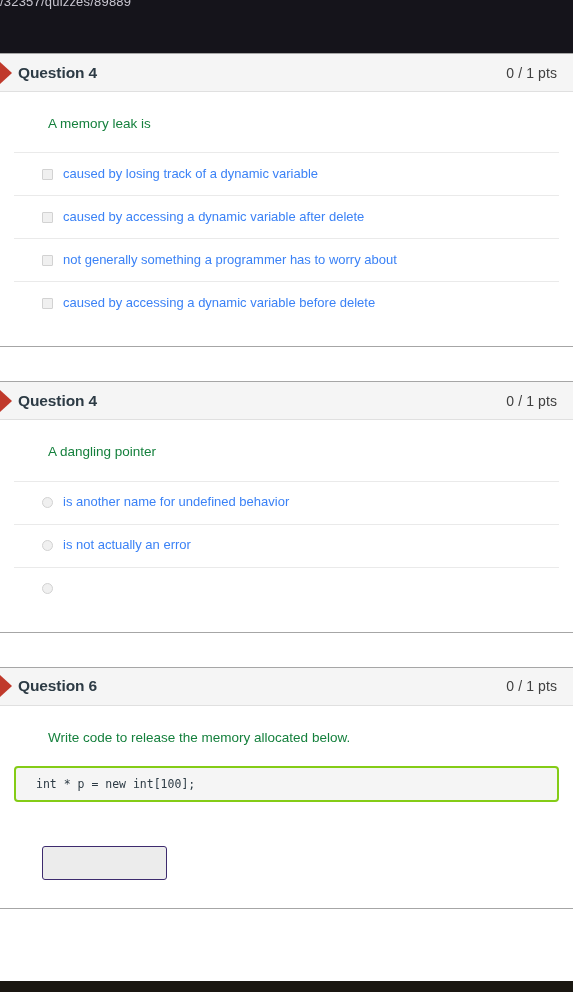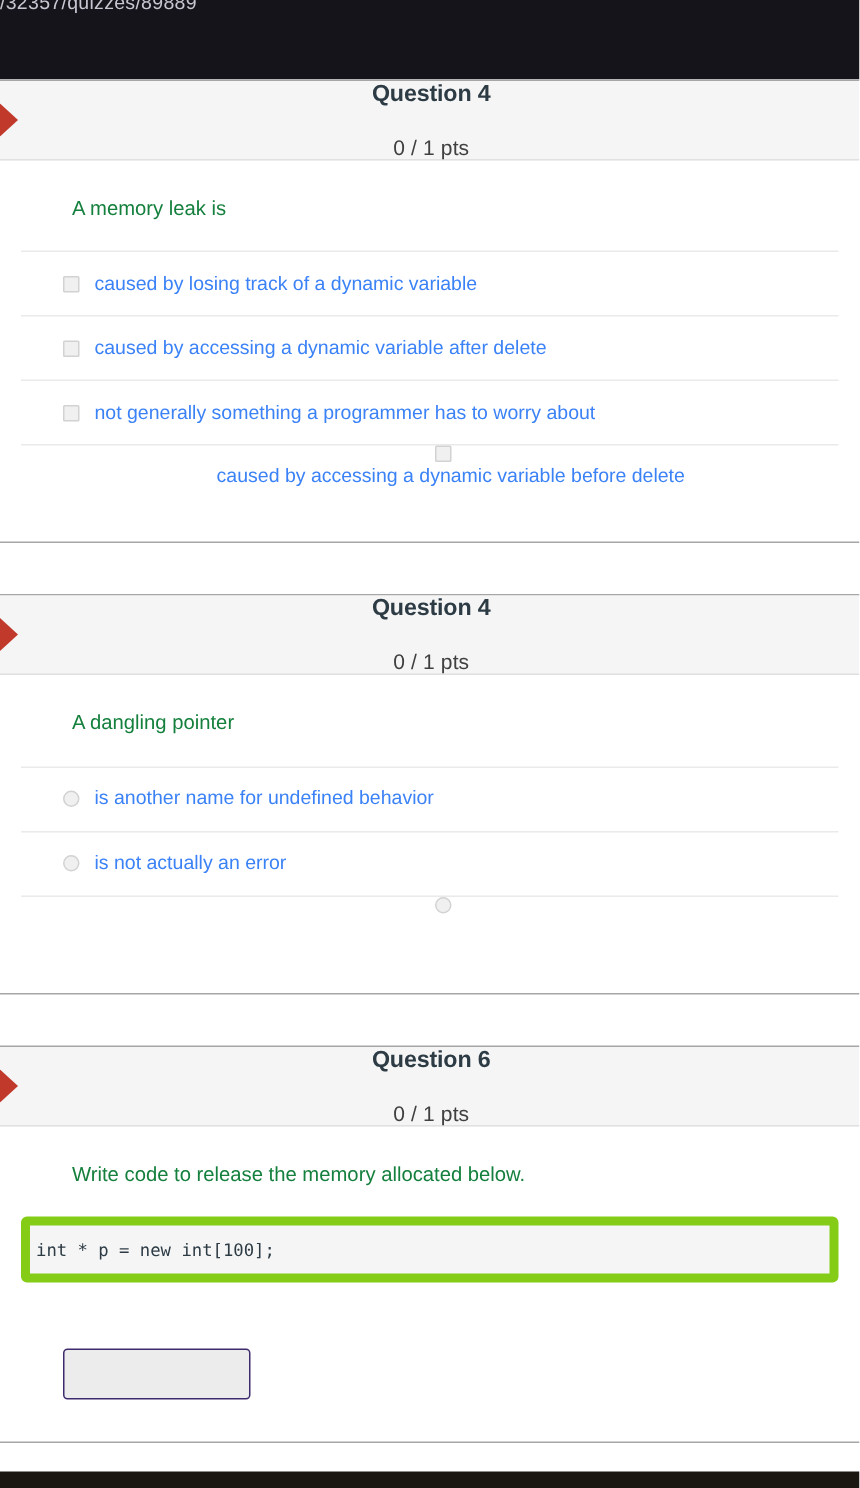--- a/index.html
+++ b/index.html
@@ -48,28 +48,27 @@
     border-bottom: 1px solid #a6a6a6;
     position: relative;
   }
   .question-spacer {
     height: 34px;
     background: #ffffff;
   }
 
   .question-header {
     position: relative;
-    height: 53px;
+    height: 38px;
     background: #f5f5f5;
     border-bottom: 1px solid #e0e0e0;
     display: flex;
     align-items: center;
     justify-content: space-between;
     padding: 0 16px 0 18px;
-    flex-direction: column;
   }
   .flag-arrow {
     position: absolute;
     left: -12px;
     top: 50%;
     transform: translateY(-50%);
     width: 24px;
     height: 22px;
     display: block;
   }
@@ -102,21 +101,20 @@
   }
   .answer-row {
     display: flex;
     align-items: center;
     min-height: 43px;
     border-top: 1px solid #eaeaea;
     padding-left: 28px;
   }
   .answer-row:last-child {
     border-bottom: none;
-    flex-direction: column;
   }
   .answer-text {
     font-size: 13px;
     color: #3b82f6;
     line-height: 1.4;
   }
 
   .ctl {
     flex: 0 0 auto;
     width: 11px;
@@ -125,23 +123,23 @@
     background: #f0f0f0;
     border: 1px solid #d2d2d2;
   }
   .ctl.checkbox { border-radius: 1px; }
   .ctl.radio    { border-radius: 50%; }
 
   
   .code-block {
     margin: 0 14px 12px 14px;
     background: #f5f5f5;
-    border: 6px solid #84cc16;
+    border: 2px solid #84cc16;
     border-radius: 4px;
-    padding: 9px 4px;
+    padding: 9px 20px;
     font-family: "DejaVu Sans Mono", monospace;
     font-size: 11.5px;
     color: #2d3b45;
     white-space: pre;
     overflow: hidden;
   }
   .answer-input-wrap {
     padding: 32px 0 28px 42px;
   }
   .answer-input {

